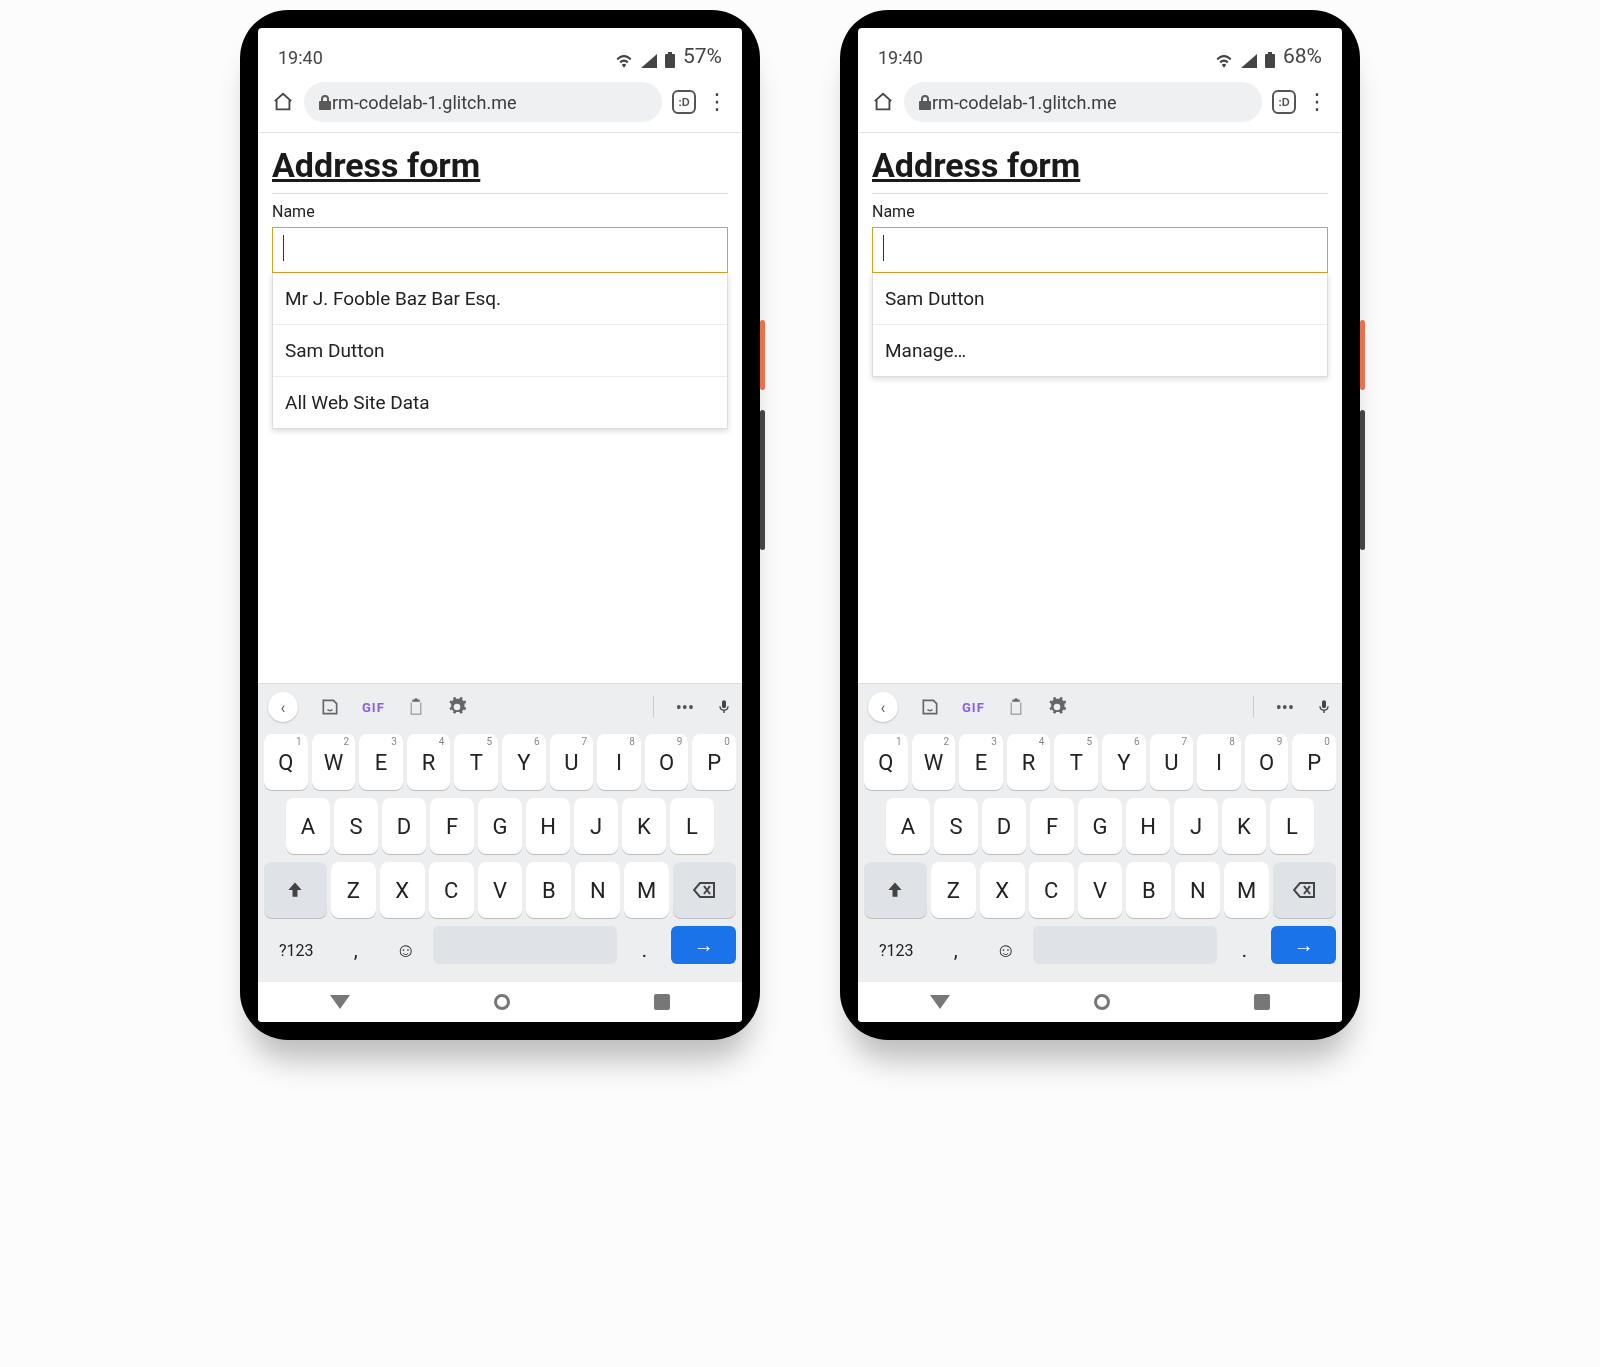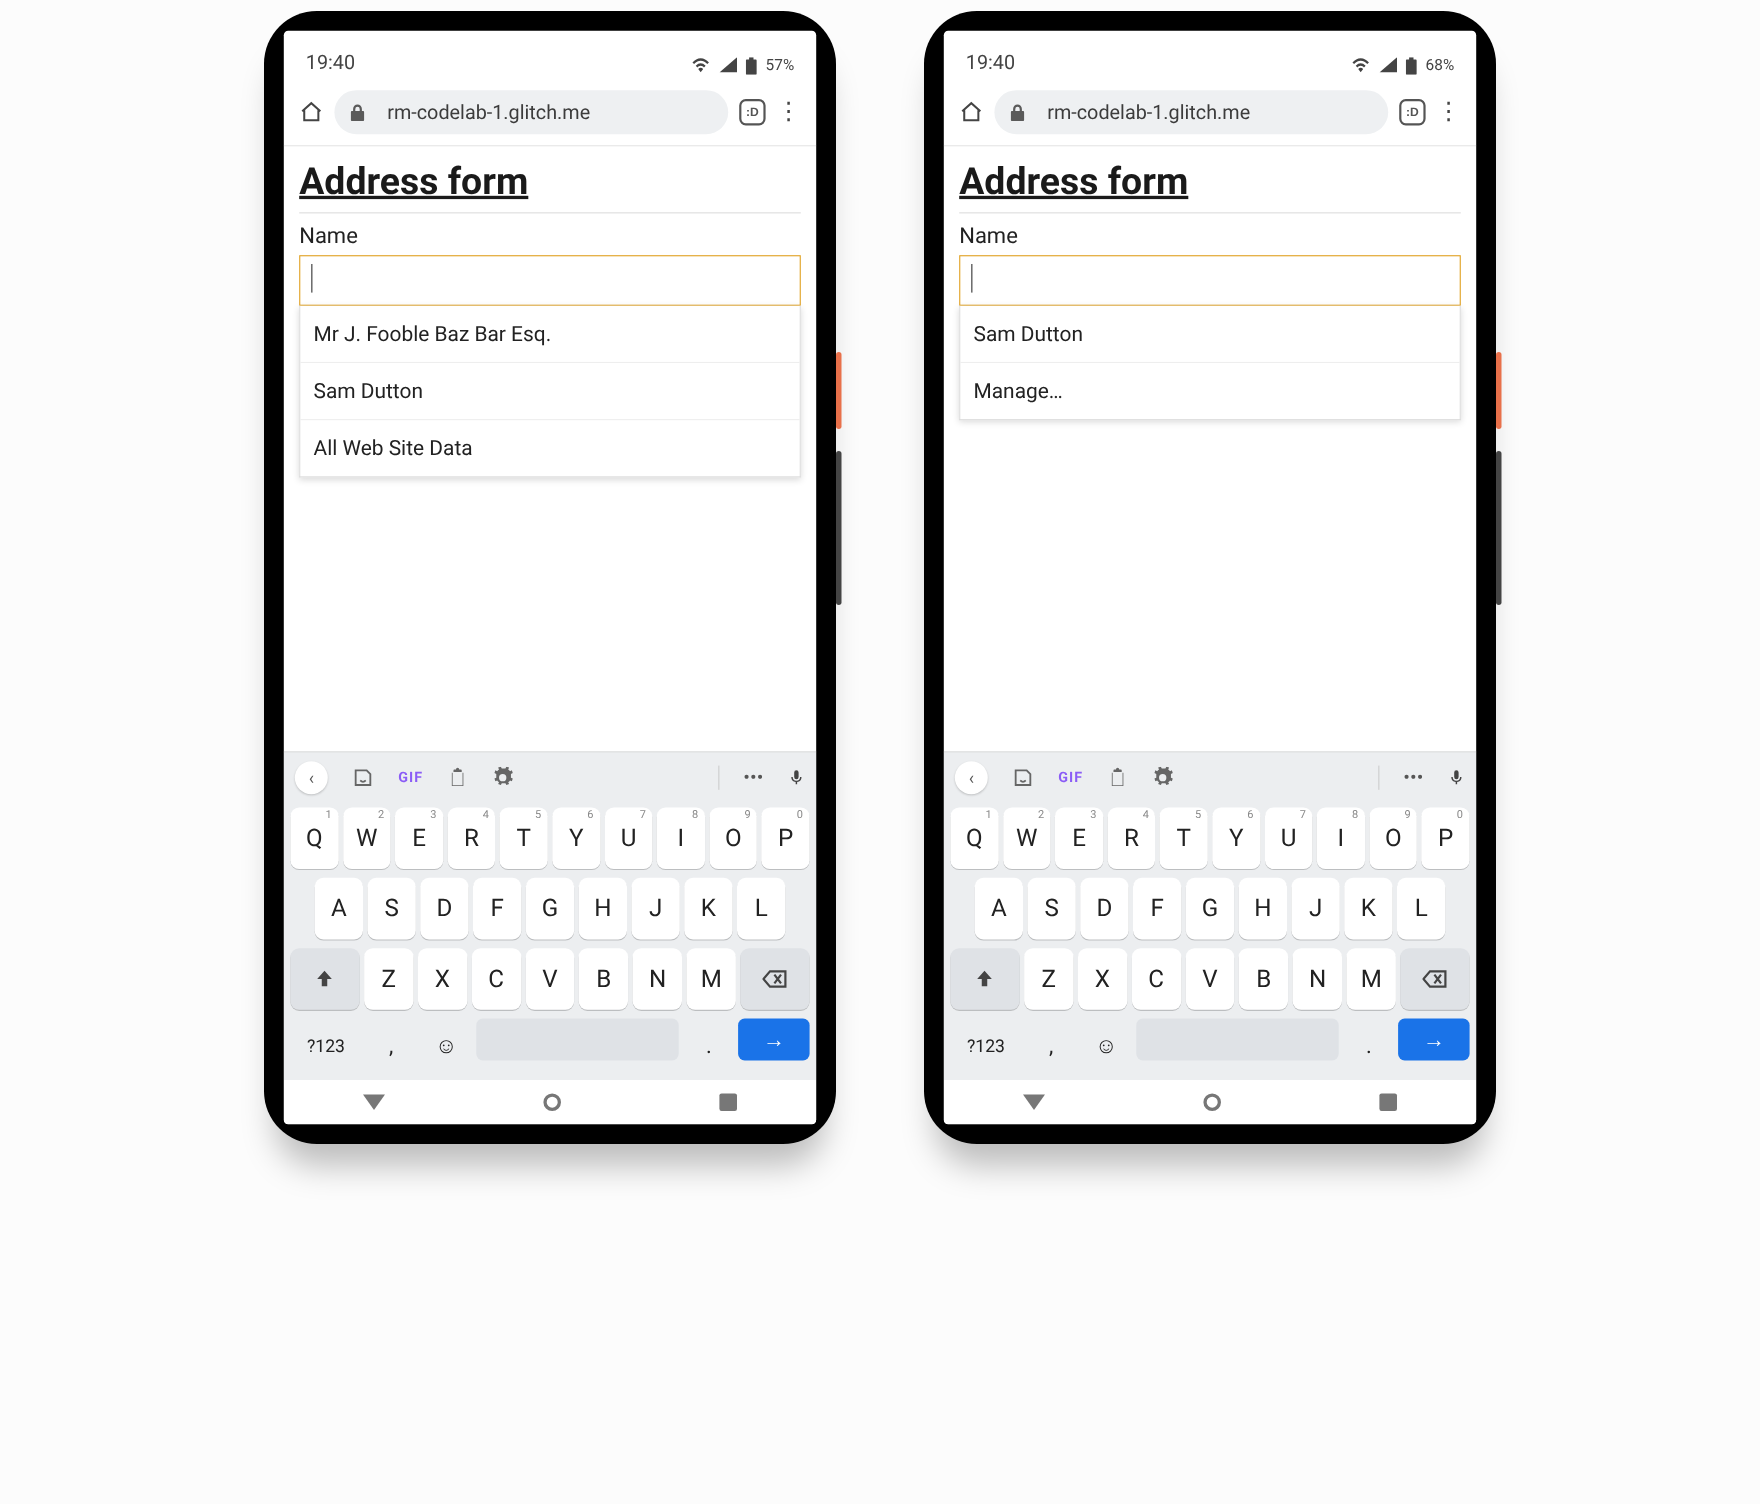--- a/index.html
+++ b/index.html
@@ -43,33 +43,33 @@
   .camera {
     position:absolute; top:22px; left:150px;
     width:12px; height:12px; background:#222; border-radius:50%;
   }
 
   
   .statusbar {
     height:44px; display:flex; align-items:flex-end; justify-content:space-between;
     padding:0 20px 4px 20px; font-size:18px; color:#444;
   }
-  .status-right { display:flex; align-items:flex-start; gap:8px; font-size:14px; }
+  .status-right { display:flex; align-items:flex-end; gap:8px; font-size:21px; }
 
   
   .urlrow {
     display:flex; align-items:center; gap:10px;
     padding:10px 14px 10px 14px;
   }
   .home-icon {
     width:22px; height:22px; flex:none;
   }
   .urlpill {
     flex:1; background:#eef0f2; border-radius:22px;
-    height:40px; display:flex; align-items:center; gap:20px;
+    height:40px; display:flex; align-items:center; gap:0;
     padding:0 14px; font-size:18px; color:#3c3c3c;
     overflow:hidden; white-space:nowrap;
   }
   .tab-icon {
     width:24px; height:24px; border:2px solid #555; border-radius:6px;
     display:flex; align-items:center; justify-content:center;
     font-size:11px; font-weight:600; color:#555; flex:none;
     font-family: Arial;
   }
   .menu-icon { flex:none; color:#444; font-size:22px; line-height:1; }
@@ -77,21 +77,21 @@
   
   .page {
     flex:1; overflow:hidden; padding:0 14px;
     border-top:1px solid #e5e5e5;
   }
   .page h1 {
     margin:12px 0 6px 0;
     font-size:34px; font-weight:700; color:#1a1a1a;
     border-bottom:1px solid #ddd; padding-bottom:8px;text-decoration:underline;
   }
-  .label { font-size:20px; color:#222; margin-top:8px; }
+  .label { font-size:16px; color:#222; margin-top:8px; }
   .textinput {
     margin-top:6px;
     border:1px solid #e0a020;
     height:46px; width:100%;
     padding:6px 10px; font-size:20px;
     background:#fff;
   }
   .cursor { display:inline-block; width:1px; height:26px; background:#333; vertical-align:middle; }
   .dropdown {
     margin-top:0;

